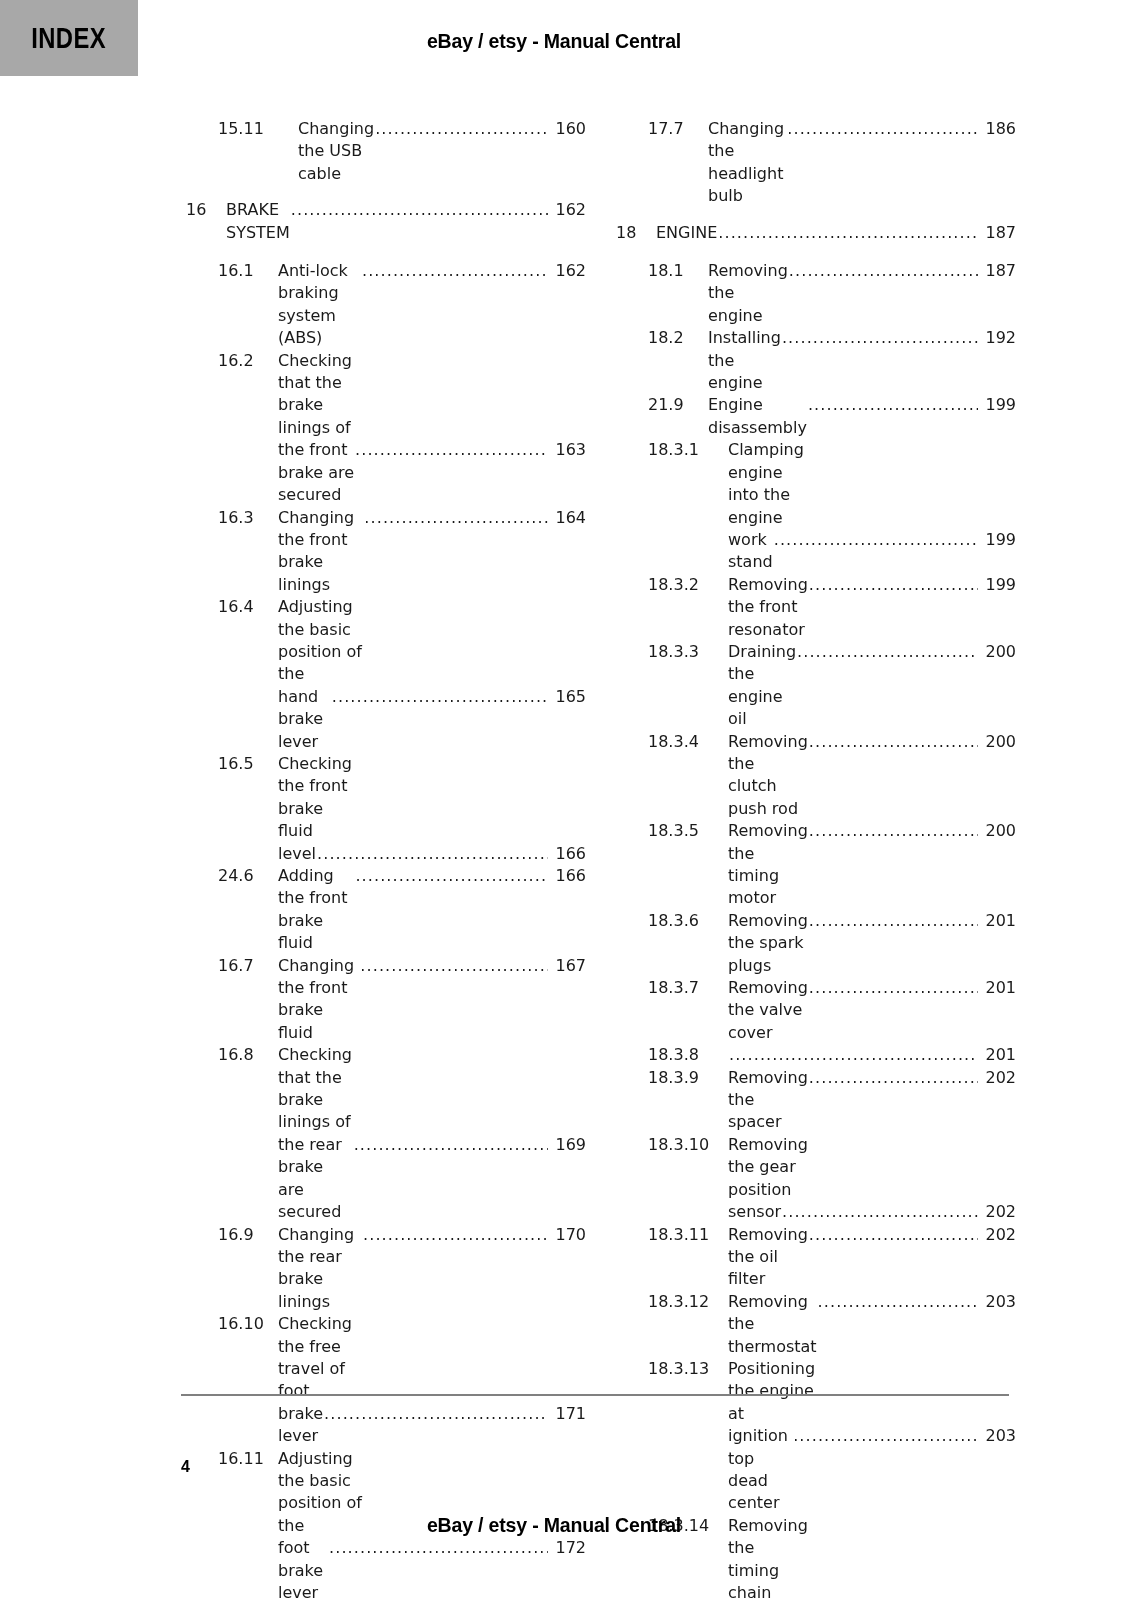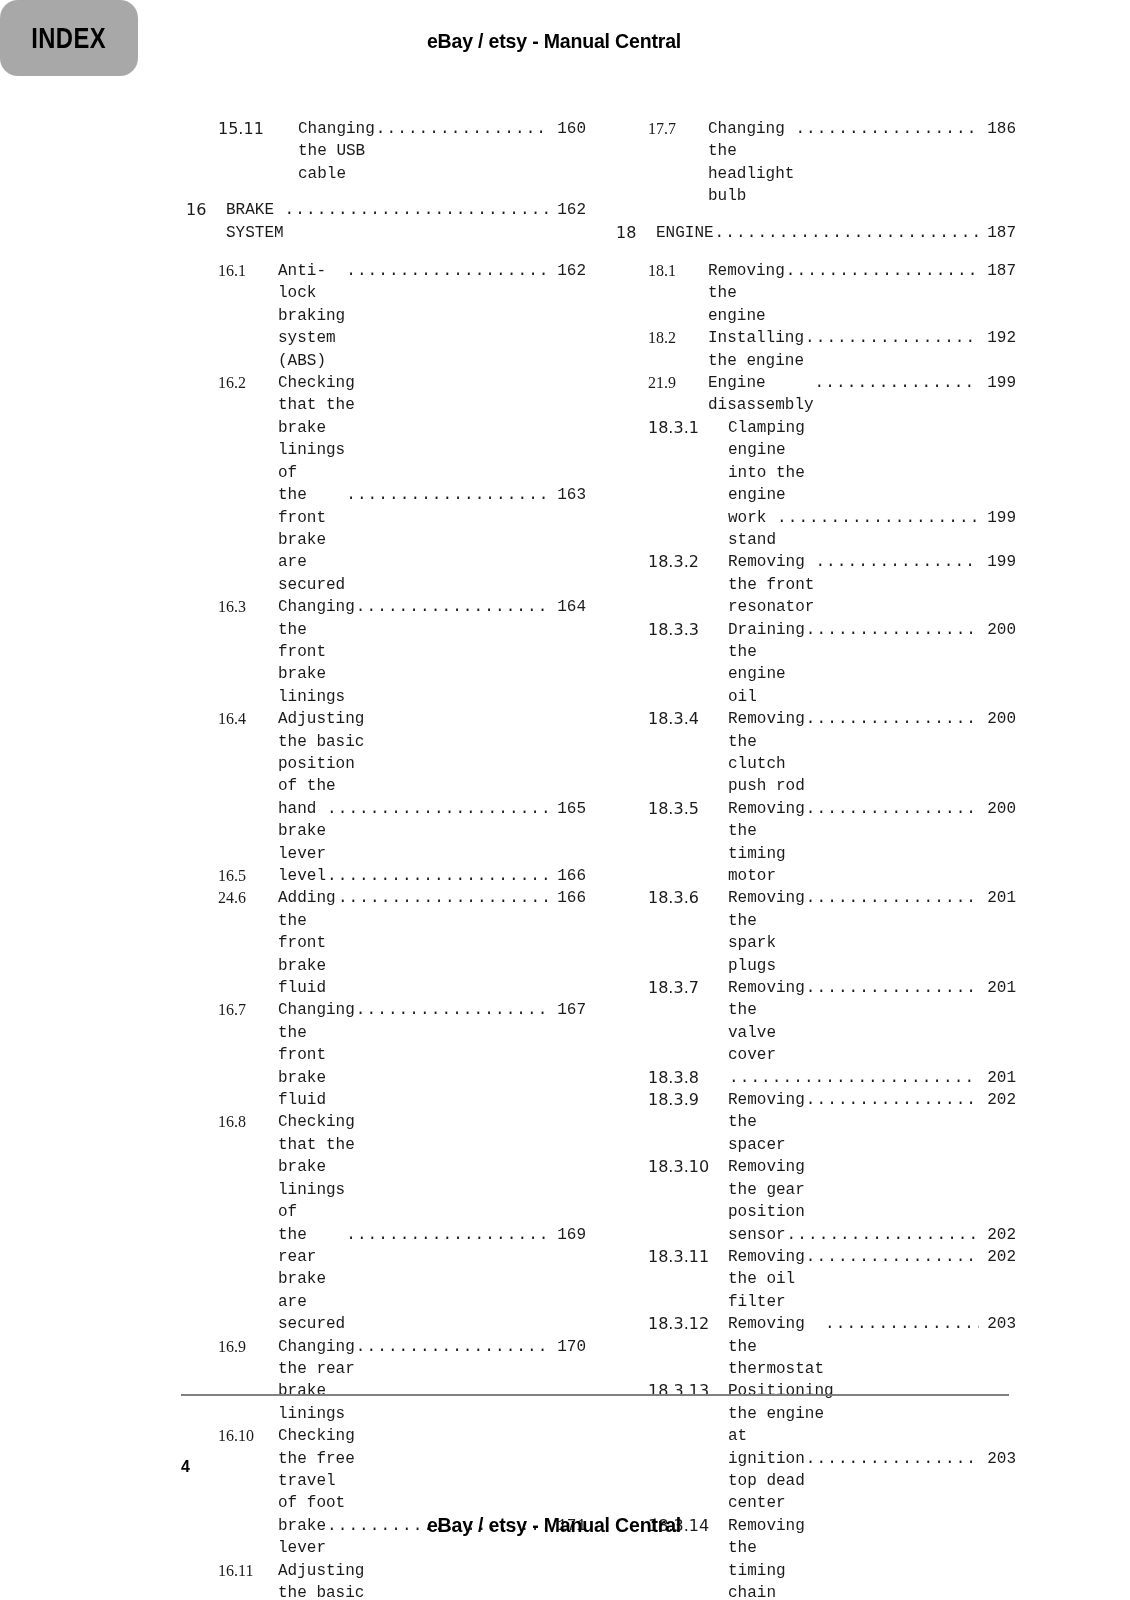--- a/index.html
+++ b/index.html
@@ -21,21 +21,20 @@
   #index-tab {
     position: absolute;
     left: 0;
     top: 0;
     width: 138px;
     height: 76px;
     background: #a8a8a8;
     display: flex;
     align-items: center;
     justify-content: center;
-    border-radius: 18px;
   }
   #index-tab .tab-label {
     font-family: "Liberation Sans", sans-serif;
     font-weight: bold;
     font-size: 29px;
     letter-spacing: 0.5px;
     color: #000;
     transform: scaleX(0.82);
   }
   #header-title {
@@ -87,21 +86,20 @@
   }
   .entry .title-wrap {
     flex: 1 1 auto;
     min-width: 0;
     position: relative;
     padding-right: 2px;
   }
   .entry .title-line {
     display: flex;
     align-items: baseline;
-    font-family: Liberation Mono, monospace;
   }
   .entry .title-text {
     white-space: pre-wrap;
   }
   .entry .leader {
     flex: 1 1 auto;
     overflow: hidden;
     white-space: nowrap;
     margin-left: 1px;
     letter-spacing: 1.1px;
@@ -111,21 +109,21 @@
   .entry .pageno {
     flex: 0 0 auto;
     text-align: right;
     white-space: nowrap;
     margin-left: 7px;
   }
 
   
   .lvl-chapter > .num    { width: 40px; margin-left: 8px; }
   .lvl-chapter > .title-wrap { margin-left: 0px; }
-  .lvl-2 > .num          { width: 60px; margin-left: 40px; font-family: Liberation Serif, serif; }
+  .lvl-2 > .num          { width: 60px; margin-left: 40px; }
   .lvl-2 > .title-wrap   { margin-left: 0px; }
   .lvl-3 > .num          { width: 80px; margin-left: 40px; }
   .lvl-3 > .title-wrap   { margin-left: 0px; }
 
   
   #col-right .entry .pageno { min-width: 30px; }
   #col-left  .entry .pageno { min-width: 30px; }
 
   
   #rule {
@@ -233,20 +231,25 @@
           <div class="title-line">
             <span class="title-text">hand brake lever</span>
             <span class="leader">..........................................................................................</span>
             <span class="pageno">165</span>
           </div>
         </div>
       </div>
       <div class="entry lvl-2">
         <div class="num">16.5</div>
         <div class="title-wrap">
+          <div class="title-line nodots">
+            <span class="title-text">Checking the front brake fluid</span>
+            <span class="leader">..........................................................................................</span>
+            <span class="pageno" style="visibility: hidden;">166</span>
+          </div>
           <div class="title-line">
             <span class="title-text">level</span>
             <span class="leader">..........................................................................................</span>
             <span class="pageno">166</span>
           </div>
         </div>
       </div>
       <div class="entry lvl-2">
         <div class="num">24.6</div>
         <div class="title-wrap">

